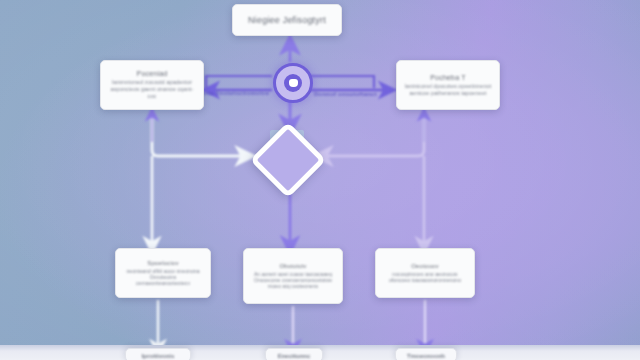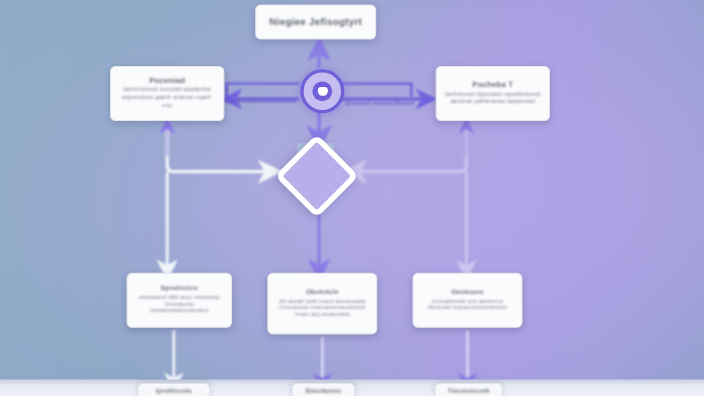--- a/index.html
+++ b/index.html
@@ -27,21 +27,21 @@
 
   
   .node{
     position:absolute;box-sizing:border-box;
     background:#fafbfc;border:1px solid #e3e5ea;border-radius:5px;
     box-shadow:0 2px 7px rgba(40,50,90,.22);
     display:flex;flex-direction:column;align-items:center;justify-content:center;
     padding:5px 6px;overflow:hidden;
   }
   .node .t{
-    color:#4a4f5c;font-weight:bold;letter-spacing:.2px;text-align:center;
+    color:#4a4f5c;font-weight:normal;letter-spacing:.2px;text-align:center;
     filter:blur(.9px);opacity:.85;white-space:nowrap;
   }
   .node .b{
     color:#5b6070;text-align:center;letter-spacing:.1px;
     filter:blur(1.05px);opacity:.8;line-height:1.25;
   }
 
   #n-top{left:232px;top:4px;width:110px;height:32px;}
   #n-top .t{font-size:9px;}
 

